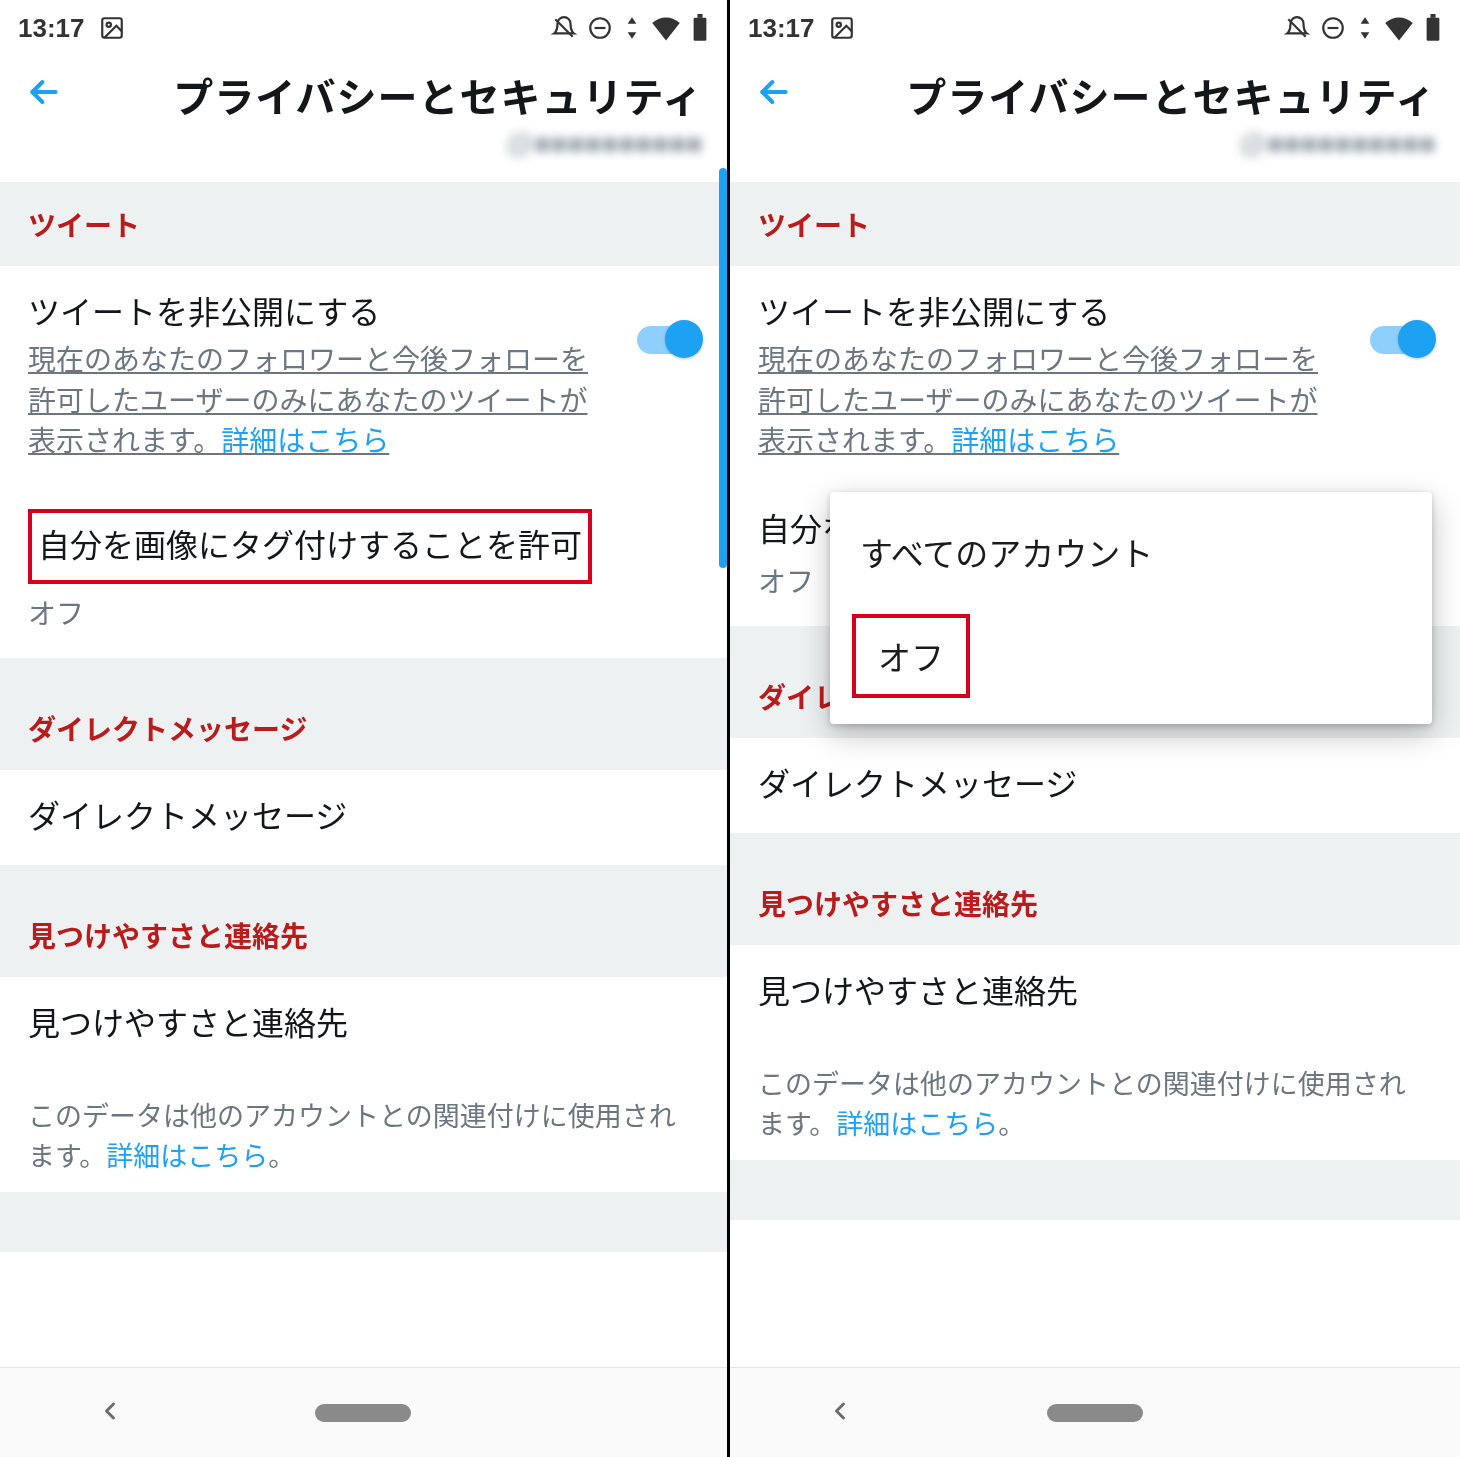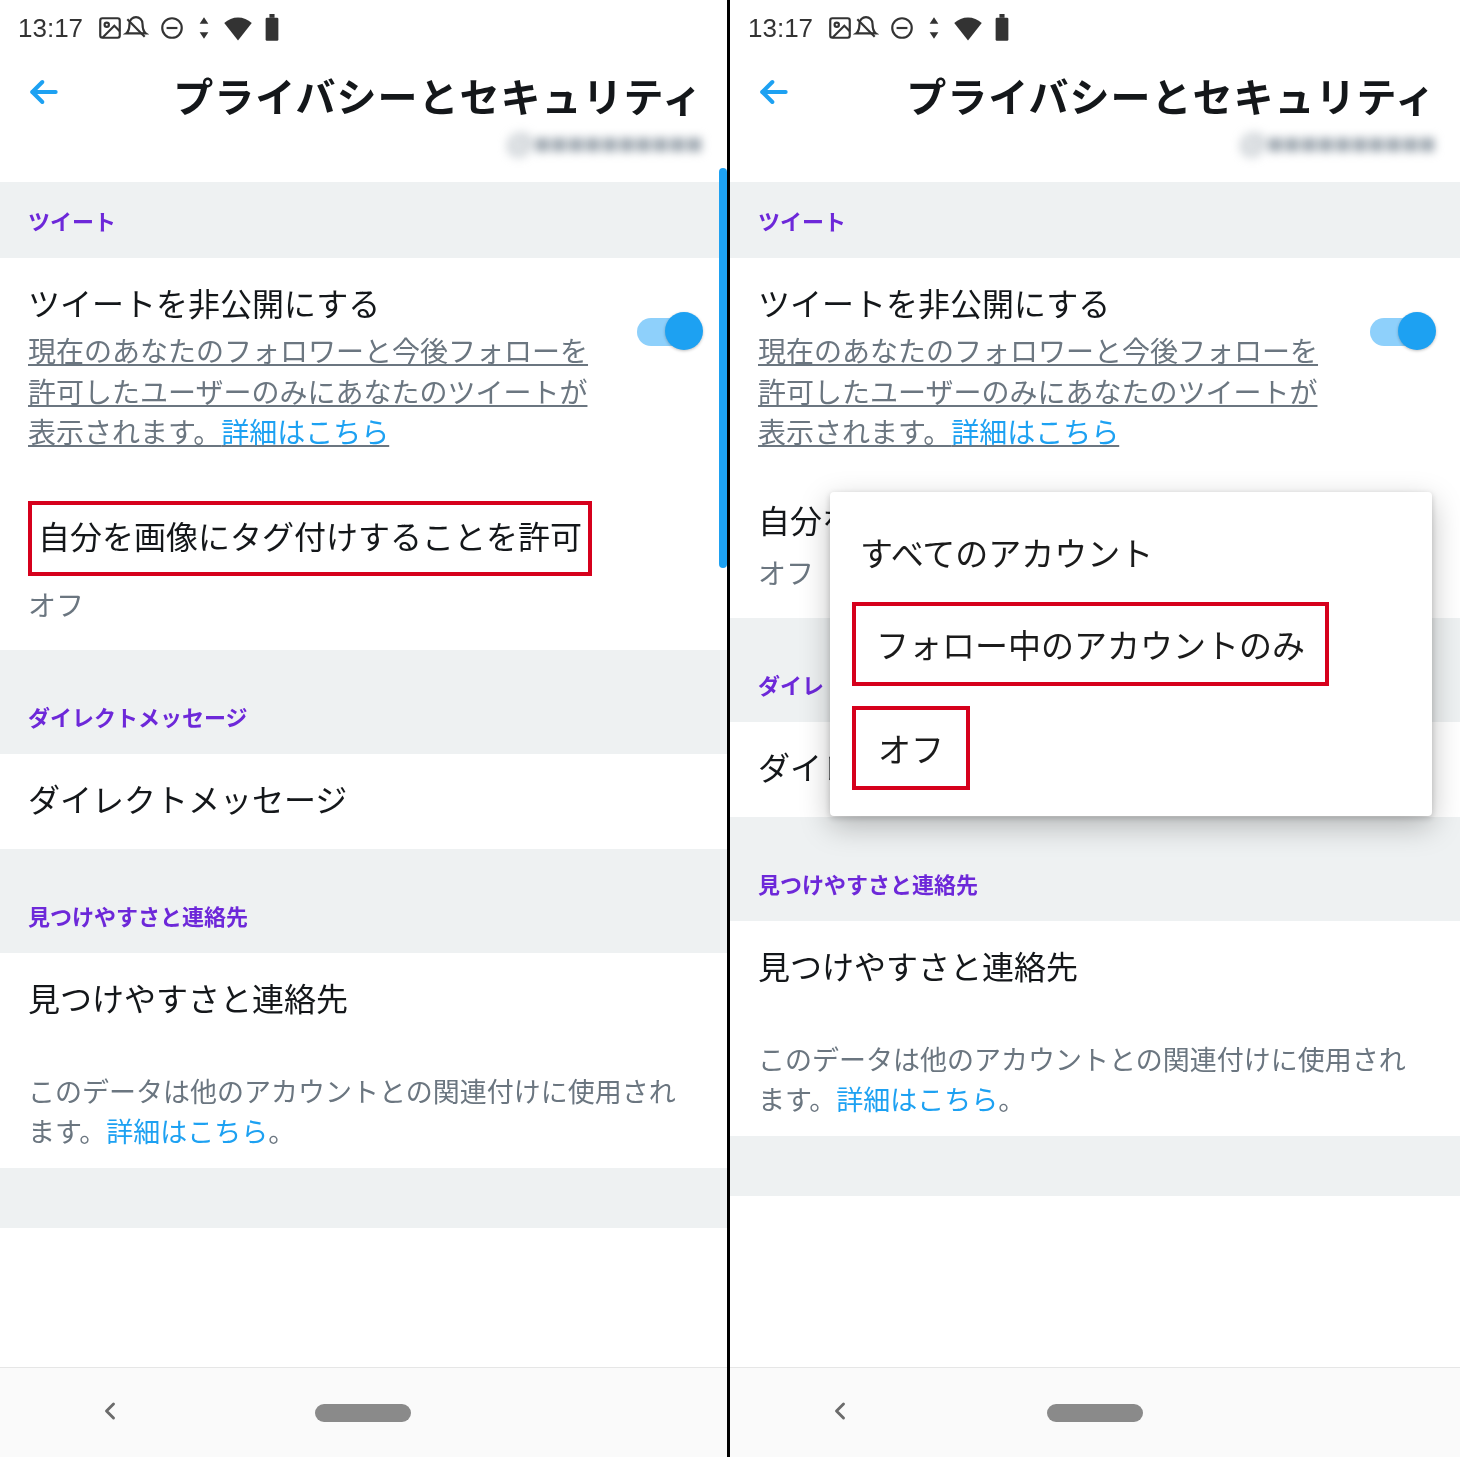--- a/index.html
+++ b/index.html
@@ -1,32 +1,32 @@
 <!DOCTYPE html>
 <html><head>
   <meta charset="utf-8">
   <style>
     * { box-sizing: border-box; margin: 0; padding: 0; }
     html, body { width: 1460px; height: 1457px; font-family: -apple-system, "Helvetica Neue", Arial, "Noto Sans CJK JP", sans-serif; background: #fff; }
     .canvas { display: flex; width: 1460px; height: 1457px; }
     .phone { position: relative; width: 730px; height: 1457px; border-right: 3px solid #000; background: #fff; overflow: hidden; }
     .phone:last-child { border-right: none; border-left: 0; }
     
-    .status-bar { height: 56px; display: flex; align-items: center; justify-content: flex-start; padding: 0 18px; font-size: 26px; color: #333; }
+    .status-bar { height: 56px; display: flex; align-items: center; justify-content: space-between; padding: 0 18px; font-size: 26px; color: #333; font-weight: bold; }
     .status-left { display: flex; align-items: center; gap: 14px; }
     .status-right { display: flex; align-items: center; gap: 10px; }
     .ico { display: inline-flex; }
     
     .app-header { display: flex; align-items: flex-start; padding: 10px 24px 22px 24px; gap: 18px; }
     .back-arrow { color: #1da1f2; flex: 0 0 auto; margin-top: 6px; }
     .header-text { flex: 1; text-align: right; }
     .page-title { font-size: 40px; font-weight: 700; color: #14171a; letter-spacing: 1px; }
     .username { font-size: 28px; color: #9aa4ad; margin-top: 4px; filter: blur(5px); }
     
-    .section-header { background: #eef1f2; padding: 22px 28px; font-size: 22px; color: #6d28d9; font-weight: 600; }
+    .section-header { background: #eef1f2; padding: 22px 28px; font-size: 28px; color: #b91c1c; font-weight: 600; }
     
     .row { padding: 26px 28px; background: #fff; }
     .row-title { font-size: 32px; color: #14171a; line-height: 1.35; }
     .row-sub { font-size: 28px; color: #6b7680; line-height: 1.45; margin-top: 6px; max-width: 560px; text-decoration: underline; }
     .link { color: #1da1f2; }
     .toggle-row { display: flex; align-items: flex-start; justify-content: space-between; gap: 20px; }
     .toggle { position: relative; width: 62px; height: 28px; border-radius: 14px; background: #8ed0fb; margin-top: 34px; flex: 0 0 auto; }
     .toggle .knob { position: absolute; right: -4px; top: -6px; width: 38px; height: 38px; border-radius: 50%; background: #1da1f2; box-shadow: 0 1px 3px rgba(0,0,0,.25); }
     .row-secondary { padding: 20px 28px 26px; }
     .row-secondary .val { font-size: 28px; color: #6b7680; margin-top: 8px; }
@@ -245,23 +245,20 @@
     <div class="row">
       <div class="row-title">見つけやすさと連絡先</div>
     </div>
     <div class="foot-note">
       <span>このデータは他のアカウントとの関連付けに使用されます。</span><span class="link">詳細はこちら</span><span>。</span>
     </div>
     <div class="gap" style="height:60px"></div>
 
     <div class="popup">
       <div class="popup-item">すべてのアカウント</div>
-      <div class="redbox">
-        <div class="popup-item" style="padding:4px 6px">フォロー中のアカウントのみ</div>
-      </div>
       <div style="height:12px"></div>
       <span class="redbox small">
         <span class="popup-item" style="padding:4px 8px;display:inline-block">オフ</span>
       </span>
     </div>
 
     <div class="nav-bar">
       <span class="nav-back">
         <svg width="28" height="28" viewBox="0 0 24 24" fill="none" stroke="#6b6b6b" stroke-width="2.5" stroke-linecap="round" stroke-linejoin="round">
             <path d="M15 18l-6-6 6-6"></path>

